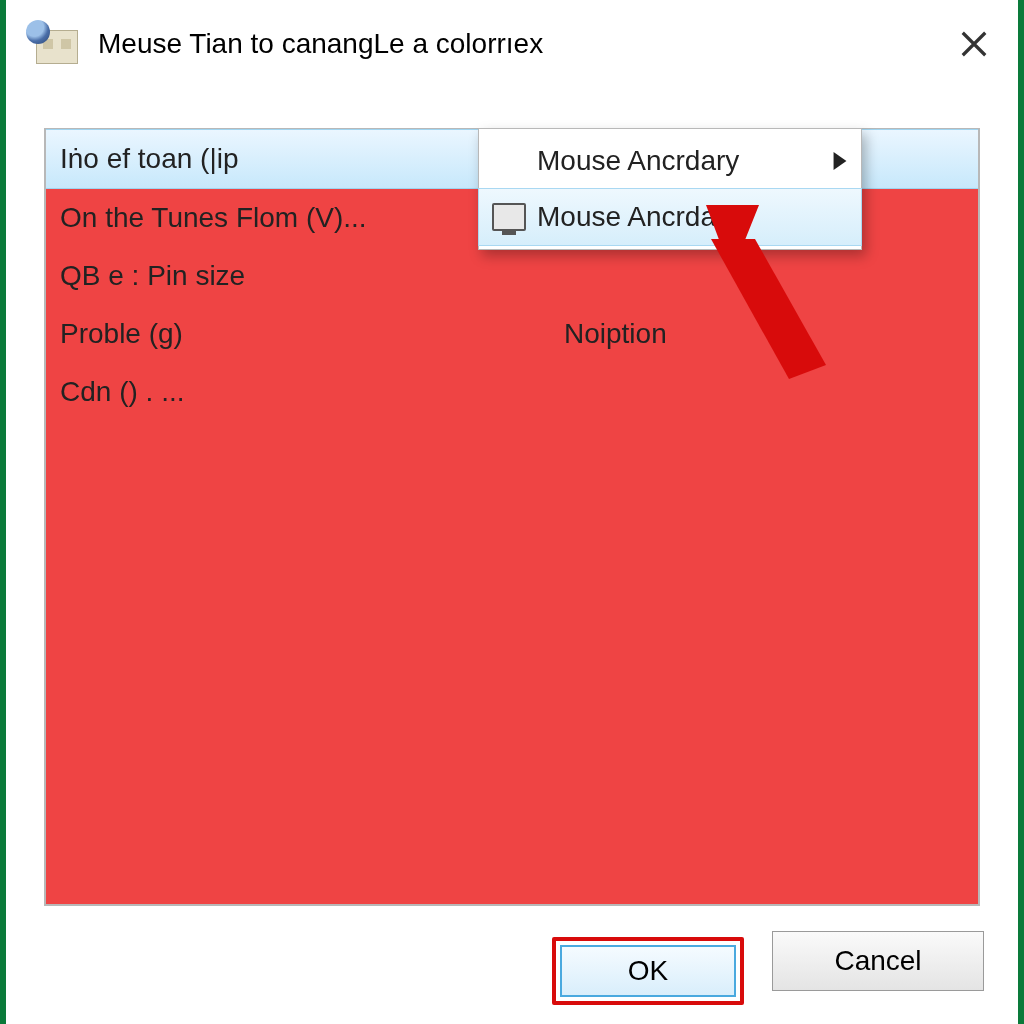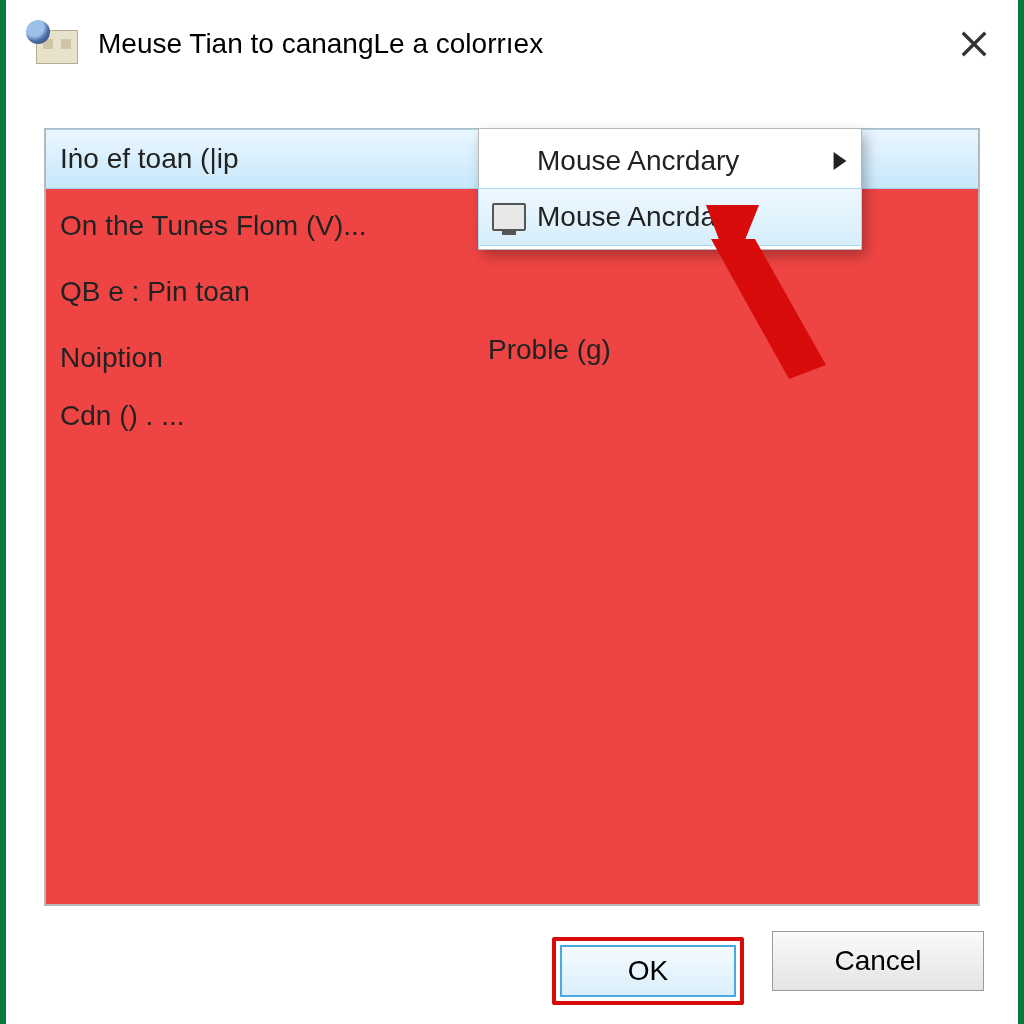--- a/index.html
+++ b/index.html
@@ -11,21 +11,21 @@
   .app-icon .sheet::before,.app-icon .sheet::after{content:"";position:absolute;background:#cfc6a6;}
   .app-icon .sheet::before{left:6px;top:8px;width:10px;height:10px;}
   .app-icon .sheet::after{right:6px;top:8px;width:10px;height:10px;}
   .title-text{flex:1;font-size:28px;color:#000000;}
   .close-btn{width:48px;height:48px;display:flex;align-items:center;justify-content:center;cursor:pointer;}
   .close-btn svg{width:30px;height:30px;}
   .panel{position:absolute;left:38px;right:38px;top:128px;bottom:118px;border:2px solid #b8b8b8;background:#ef4444;}
   .list-item{height:58px;line-height:58px;padding:0 14px;white-space:nowrap;overflow:hidden;text-overflow:ellipsis;}
   .list-item.selected{background:linear-gradient(#eaf6ff,#c7e8fb);border-top:1px solid #9fd4f0;border-bottom:1px solid #9fd4f0;margin-top:-1px;}
   .two-col{display:flex;}
-  .col-l{width:400px;flex:0 0 400px;margin-top:8px;}
+  .col-l{width:400px;flex:0 0 400px;}
   .col-r{flex:1;padding-left:8px;}
   .plain{padding:6px 14px;height:46px;line-height:46px;}
   .ctx-menu{position:absolute;left:432px;top:-2px;width:382px;background:#fff;border:1px solid #b8b8b8;box-shadow:4px 6px 12px rgba(0,0,0,.28);padding:4px 0;}
   .ctx-item{height:56px;display:flex;align-items:center;padding:0 14px 0 10px;cursor:default;}
   .ctx-item .icon-slot{width:40px;height:40px;margin-right:8px;display:flex;align-items:center;justify-content:center;}
   .ctx-item.hovered{background:linear-gradient(#eef8fe,#d6eefb);outline:1px solid #a9d8f2;}
   .ctx-item .arrow{margin-left:auto;}
   .monitor-ico{width:30px;height:24px;border:2px solid #555;border-radius:2px;background:#e8e8e8;position:relative;}
   .monitor-ico::after{content:"";position:absolute;left:8px;bottom:-6px;width:14px;height:4px;background:#555;}
   .button-row{position:absolute;left:0;right:0;bottom:20px;height:86px;display:flex;justify-content:flex-end;align-items:center;padding-right:34px;gap:28px;}
@@ -56,29 +56,29 @@
   <div class="panel">
 
     <div class="list-item selected">
       <span>Iṅo ef toan (|ip</span>
     </div>
 
     <div class="plain col-l">
       <span>On the Tunes Flom (V)...</span>
     </div>
     <div class="plain col-l">
-      <span>QB e : Pin toan</span>
+      <span>QB e : Pin size</span>
     </div>
 
     <div class="two-col">
+      <div class="plain col-r">
+        <span>Proble (g)</span>
+      </div>
       <div class="plain col-l">
         <span>Noiption</span>
-      </div>
-      <div class="plain col-r">
-        <span>Proble (g)</span>
       </div>
     </div>
     <div class="two-col">
       <div class="plain col-r">
         <span>Cdn () . ...</span>
       </div>
     </div>
 
     <div class="ctx-menu">
       <div class="ctx-item">

